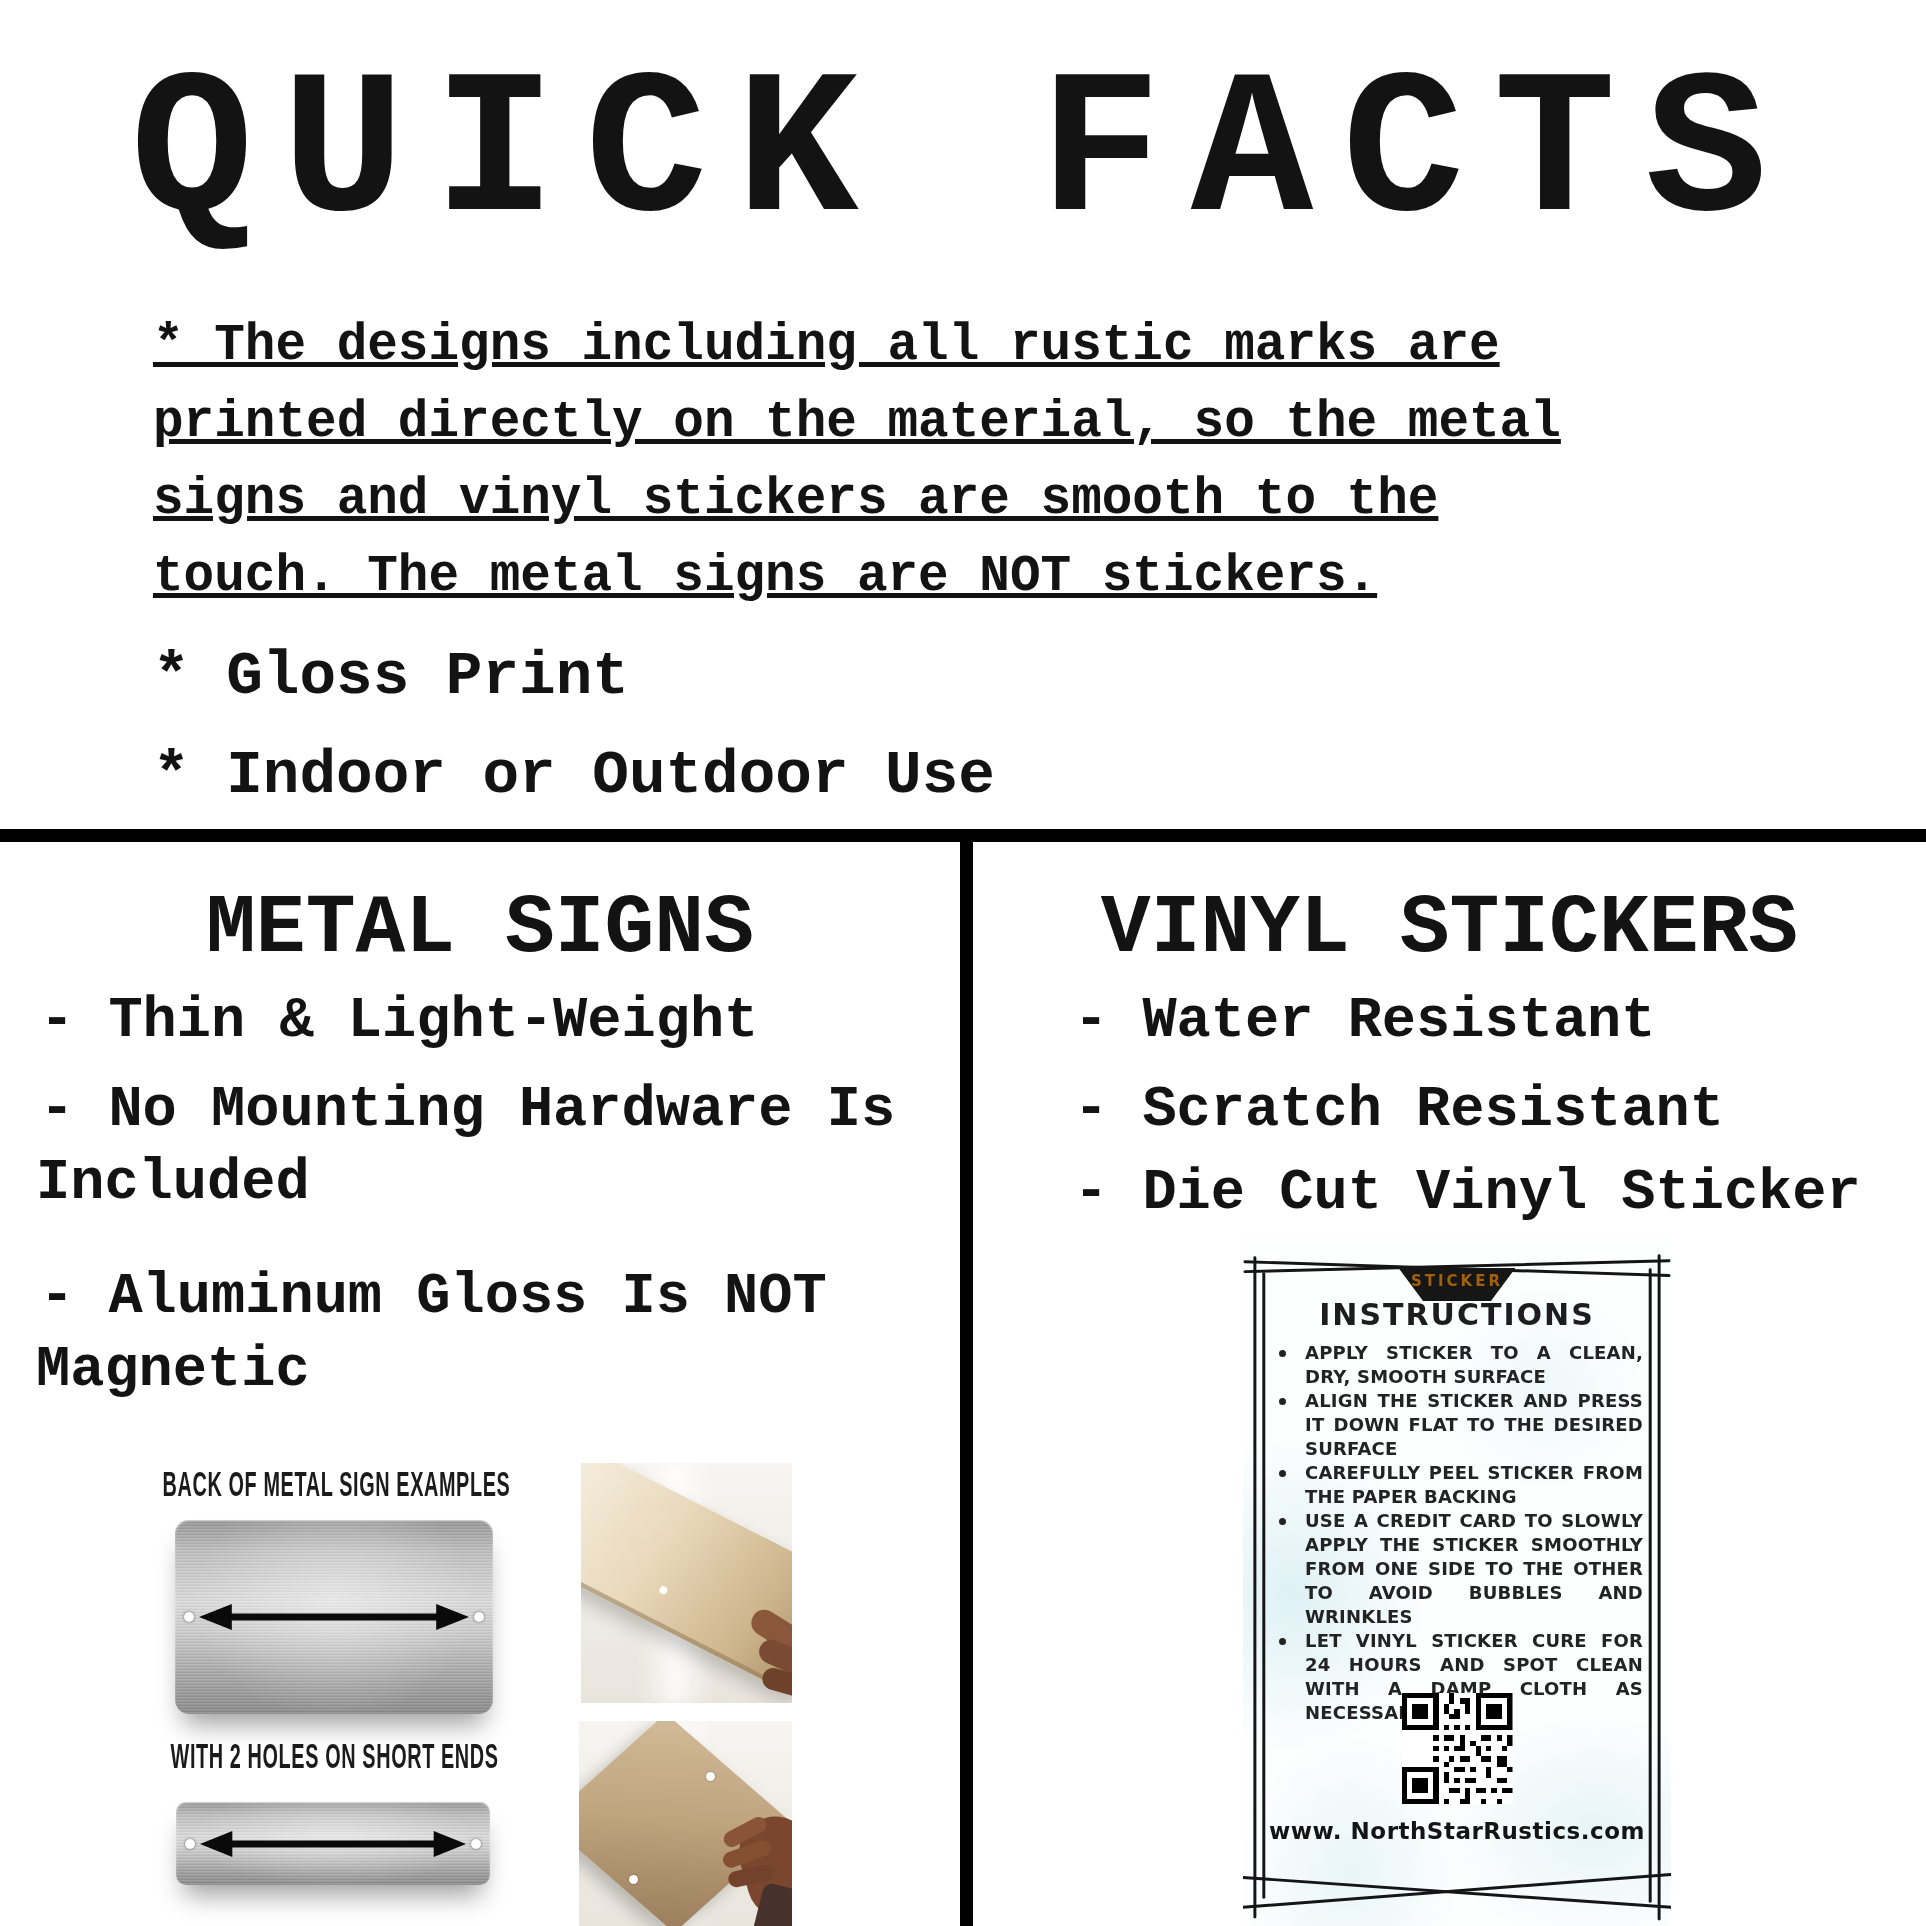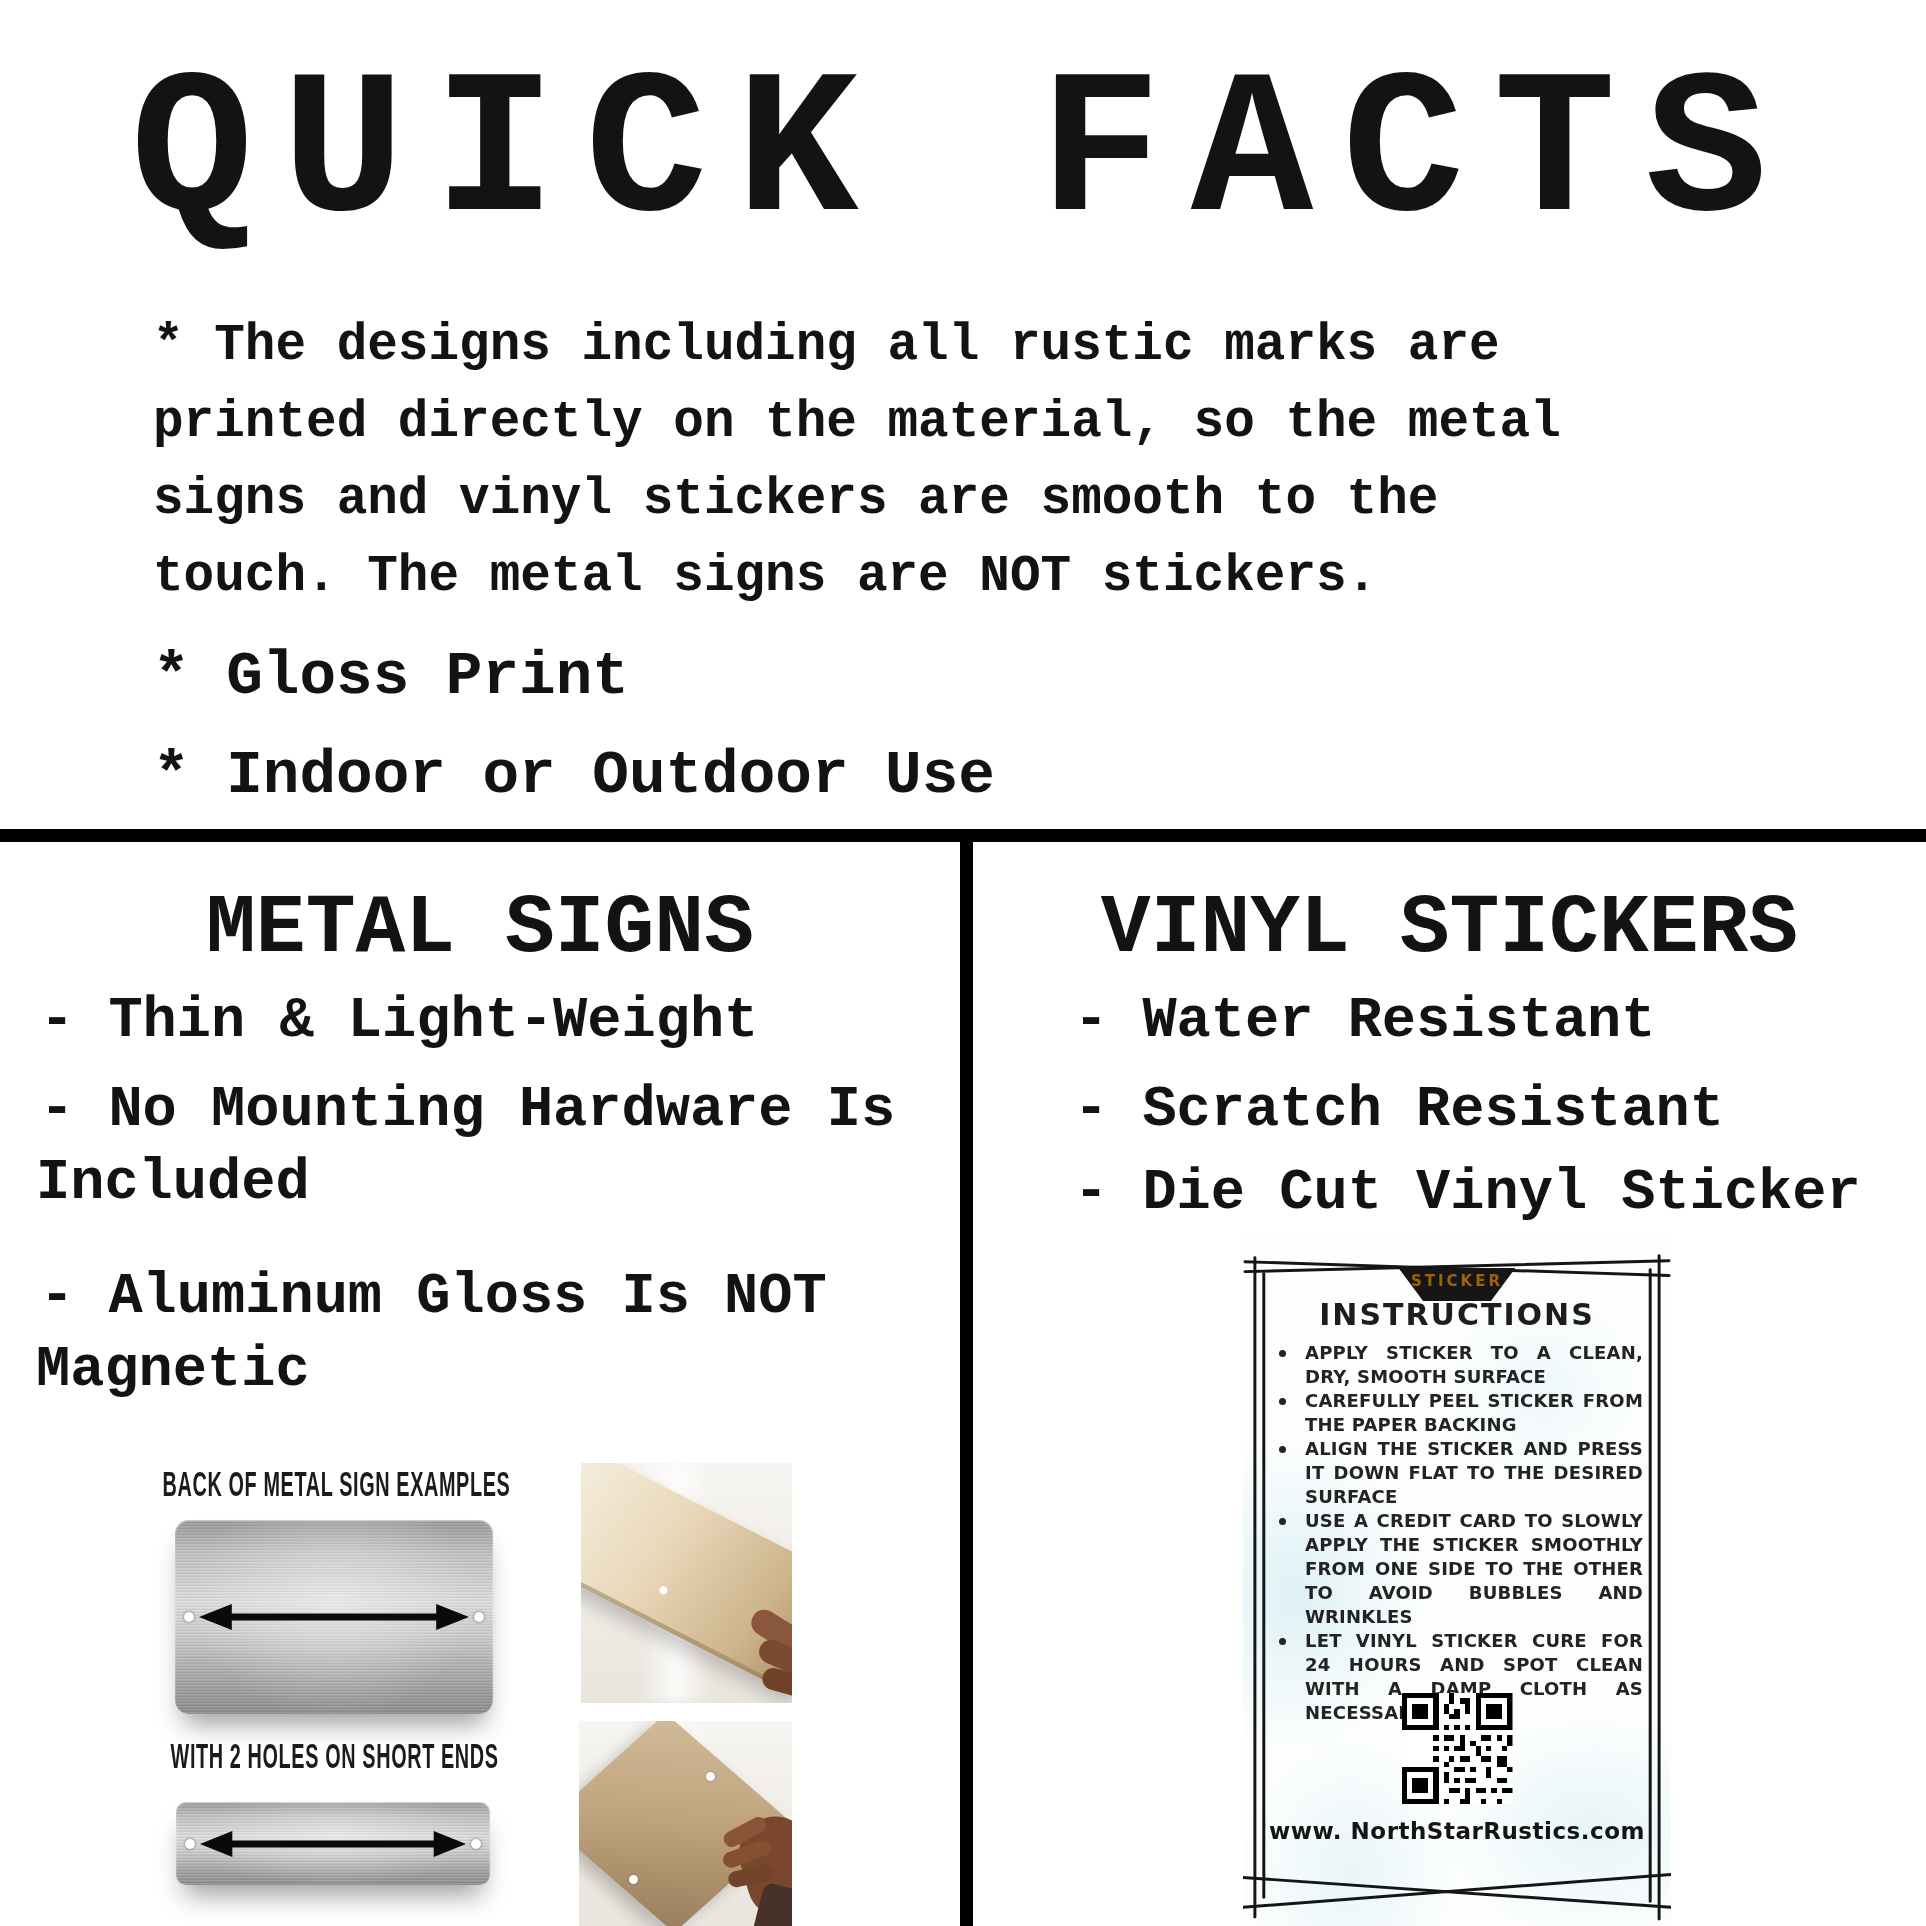--- a/index.html
+++ b/index.html
@@ -4,21 +4,21 @@
 <style>
   html,body{margin:0;padding:0;background:#ffffff;}
   #canvas{position:relative;width:1927px;height:1927px;background:#ffffff;overflow:hidden;
           font-family:"Liberation Mono",monospace;color:#111;}
 
   
   .tw{font-family:"Liberation Mono",monospace;font-weight:700;color:#131313;}
   .page-title{position:absolute;left:0;top:51px;width:100%;text-align:center;
               font-size:204px;line-height:208px;letter-spacing:29px;white-space:nowrap;}
   .intro-para{position:absolute;left:153px;top:307px;width:1723px;
-              font-size:51px;line-height:77px;white-space:nowrap;}
+              font-size:51px;line-height:77px;white-space:nowrap;text-decoration:underline;}
   .fact-line{position:absolute;left:153px;font-size:61px;line-height:65px;white-space:nowrap;}
   #fact-gloss{top:644px;}
   #fact-use{top:743px;}
 
   
   .div-h{position:absolute;left:0;top:829px;width:1927px;height:13px;background:#000;}
   .div-v{position:absolute;left:960px;top:835px;width:13px;height:1092px;background:#000;}
 
   
   .col-heading{position:absolute;text-align:center;font-size:83px;line-height:91px;white-space:nowrap;}
@@ -213,22 +213,22 @@
         <line x1="0" y1="648" x2="432" y2="678"></line>
         <line x1="0" y1="678" x2="432" y2="645"></line>
       </g>
     </svg>
     <div class="banner">
       <span class="banner-text">STICKER</span>
     </div>
     <div class="card-heading">INSTRUCTIONS</div>
     <ul class="card-items">
       <li>APPLY STICKER TO A CLEAN, DRY, SMOOTH SURFACE</li>
+      <li>ALIGN THE STICKER AND PRESS IT DOWN FLAT TO THE DESIRED SURFACE</li>
       <li>CAREFULLY PEEL STICKER FROM THE PAPER BACKING</li>
-      <li>ALIGN THE STICKER AND PRESS IT DOWN FLAT TO THE DESIRED SURFACE</li>
       <li>USE A CREDIT CARD TO SLOWLY APPLY THE STICKER SMOOTHLY FROM ONE SIDE TO THE OTHER TO AVOID BUBBLES AND WRINKLES</li>
       <li>LET VINYL STICKER CURE FOR 24 HOURS AND SPOT CLEAN WITH A DAMP CLOTH AS NECESSARY</li>
     </ul>
     <svg class="qr" viewBox="0 0 21 21" shape-rendering="crispEdges">
       <rect width="21" height="21" fill="#ffffff"></rect>
       <g fill="#000000">
         <path d="M0 0h7v7H0z M14 0h7v7h-7z M0 14h7v7H0z"></path>
       </g>
       <g fill="#ffffff">
         <path d="M1 1h5v5H1z M15 1h5v5h-5z M1 15h5v5H1z"></path>

